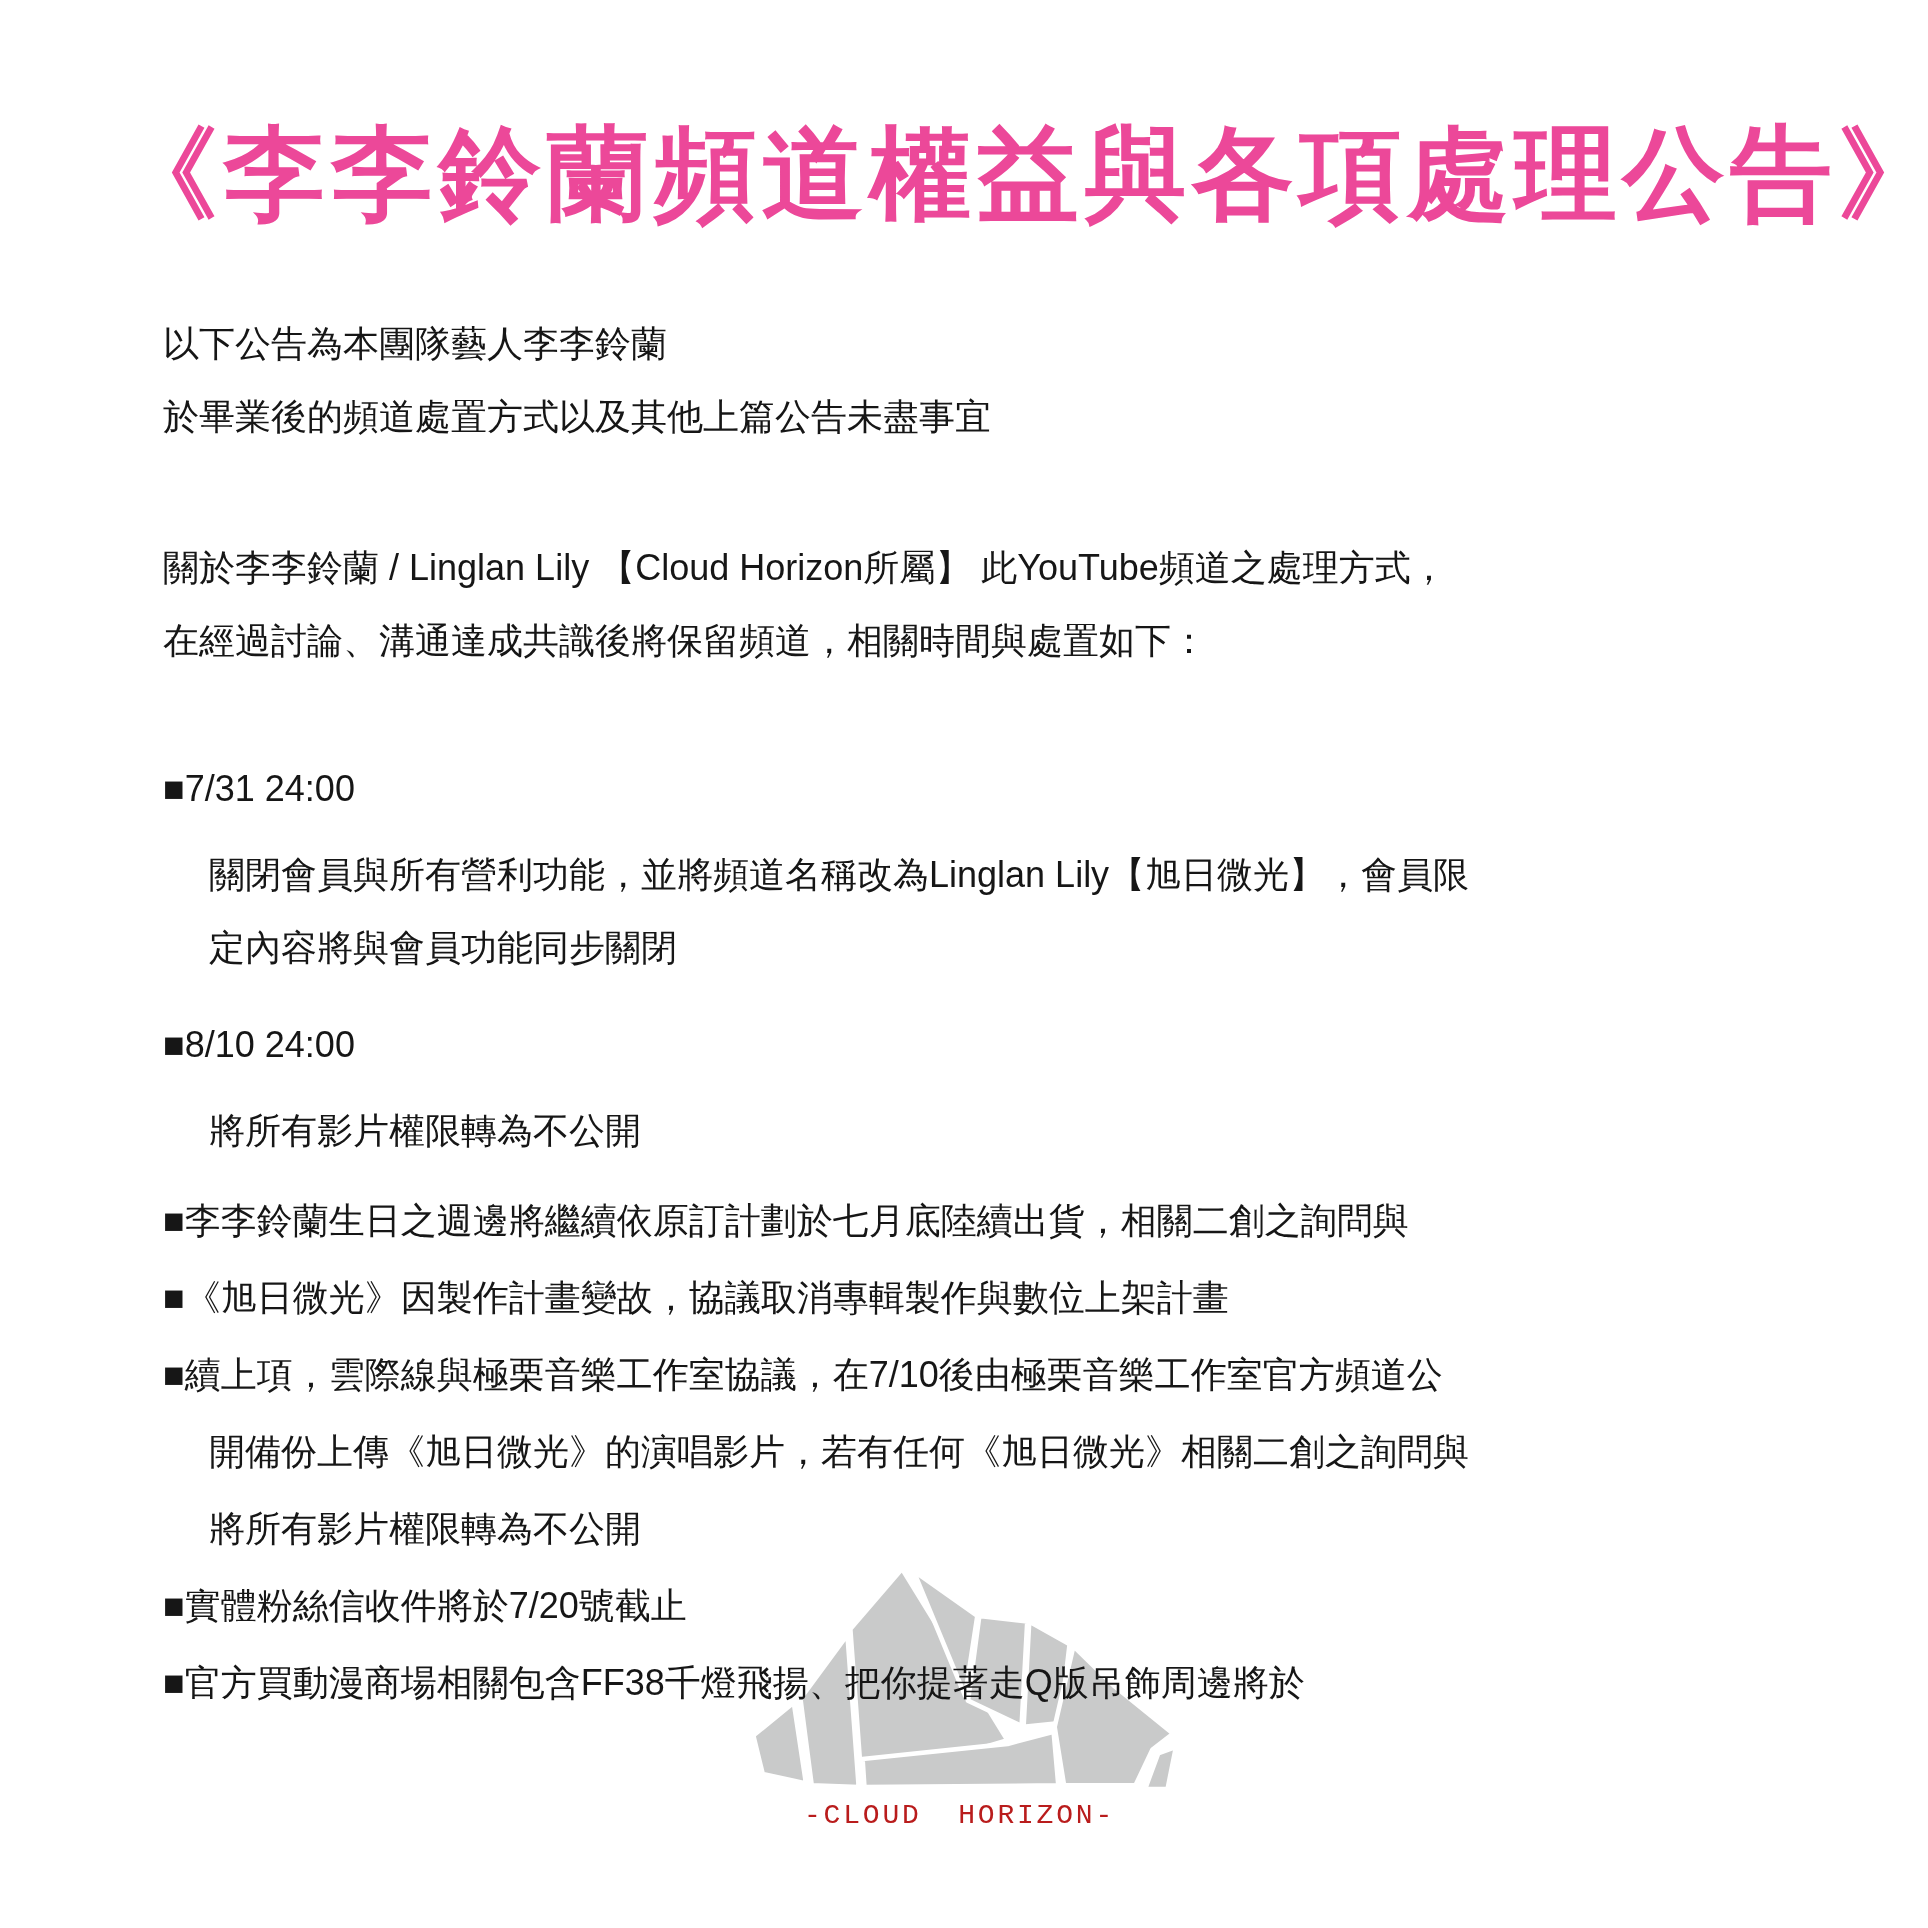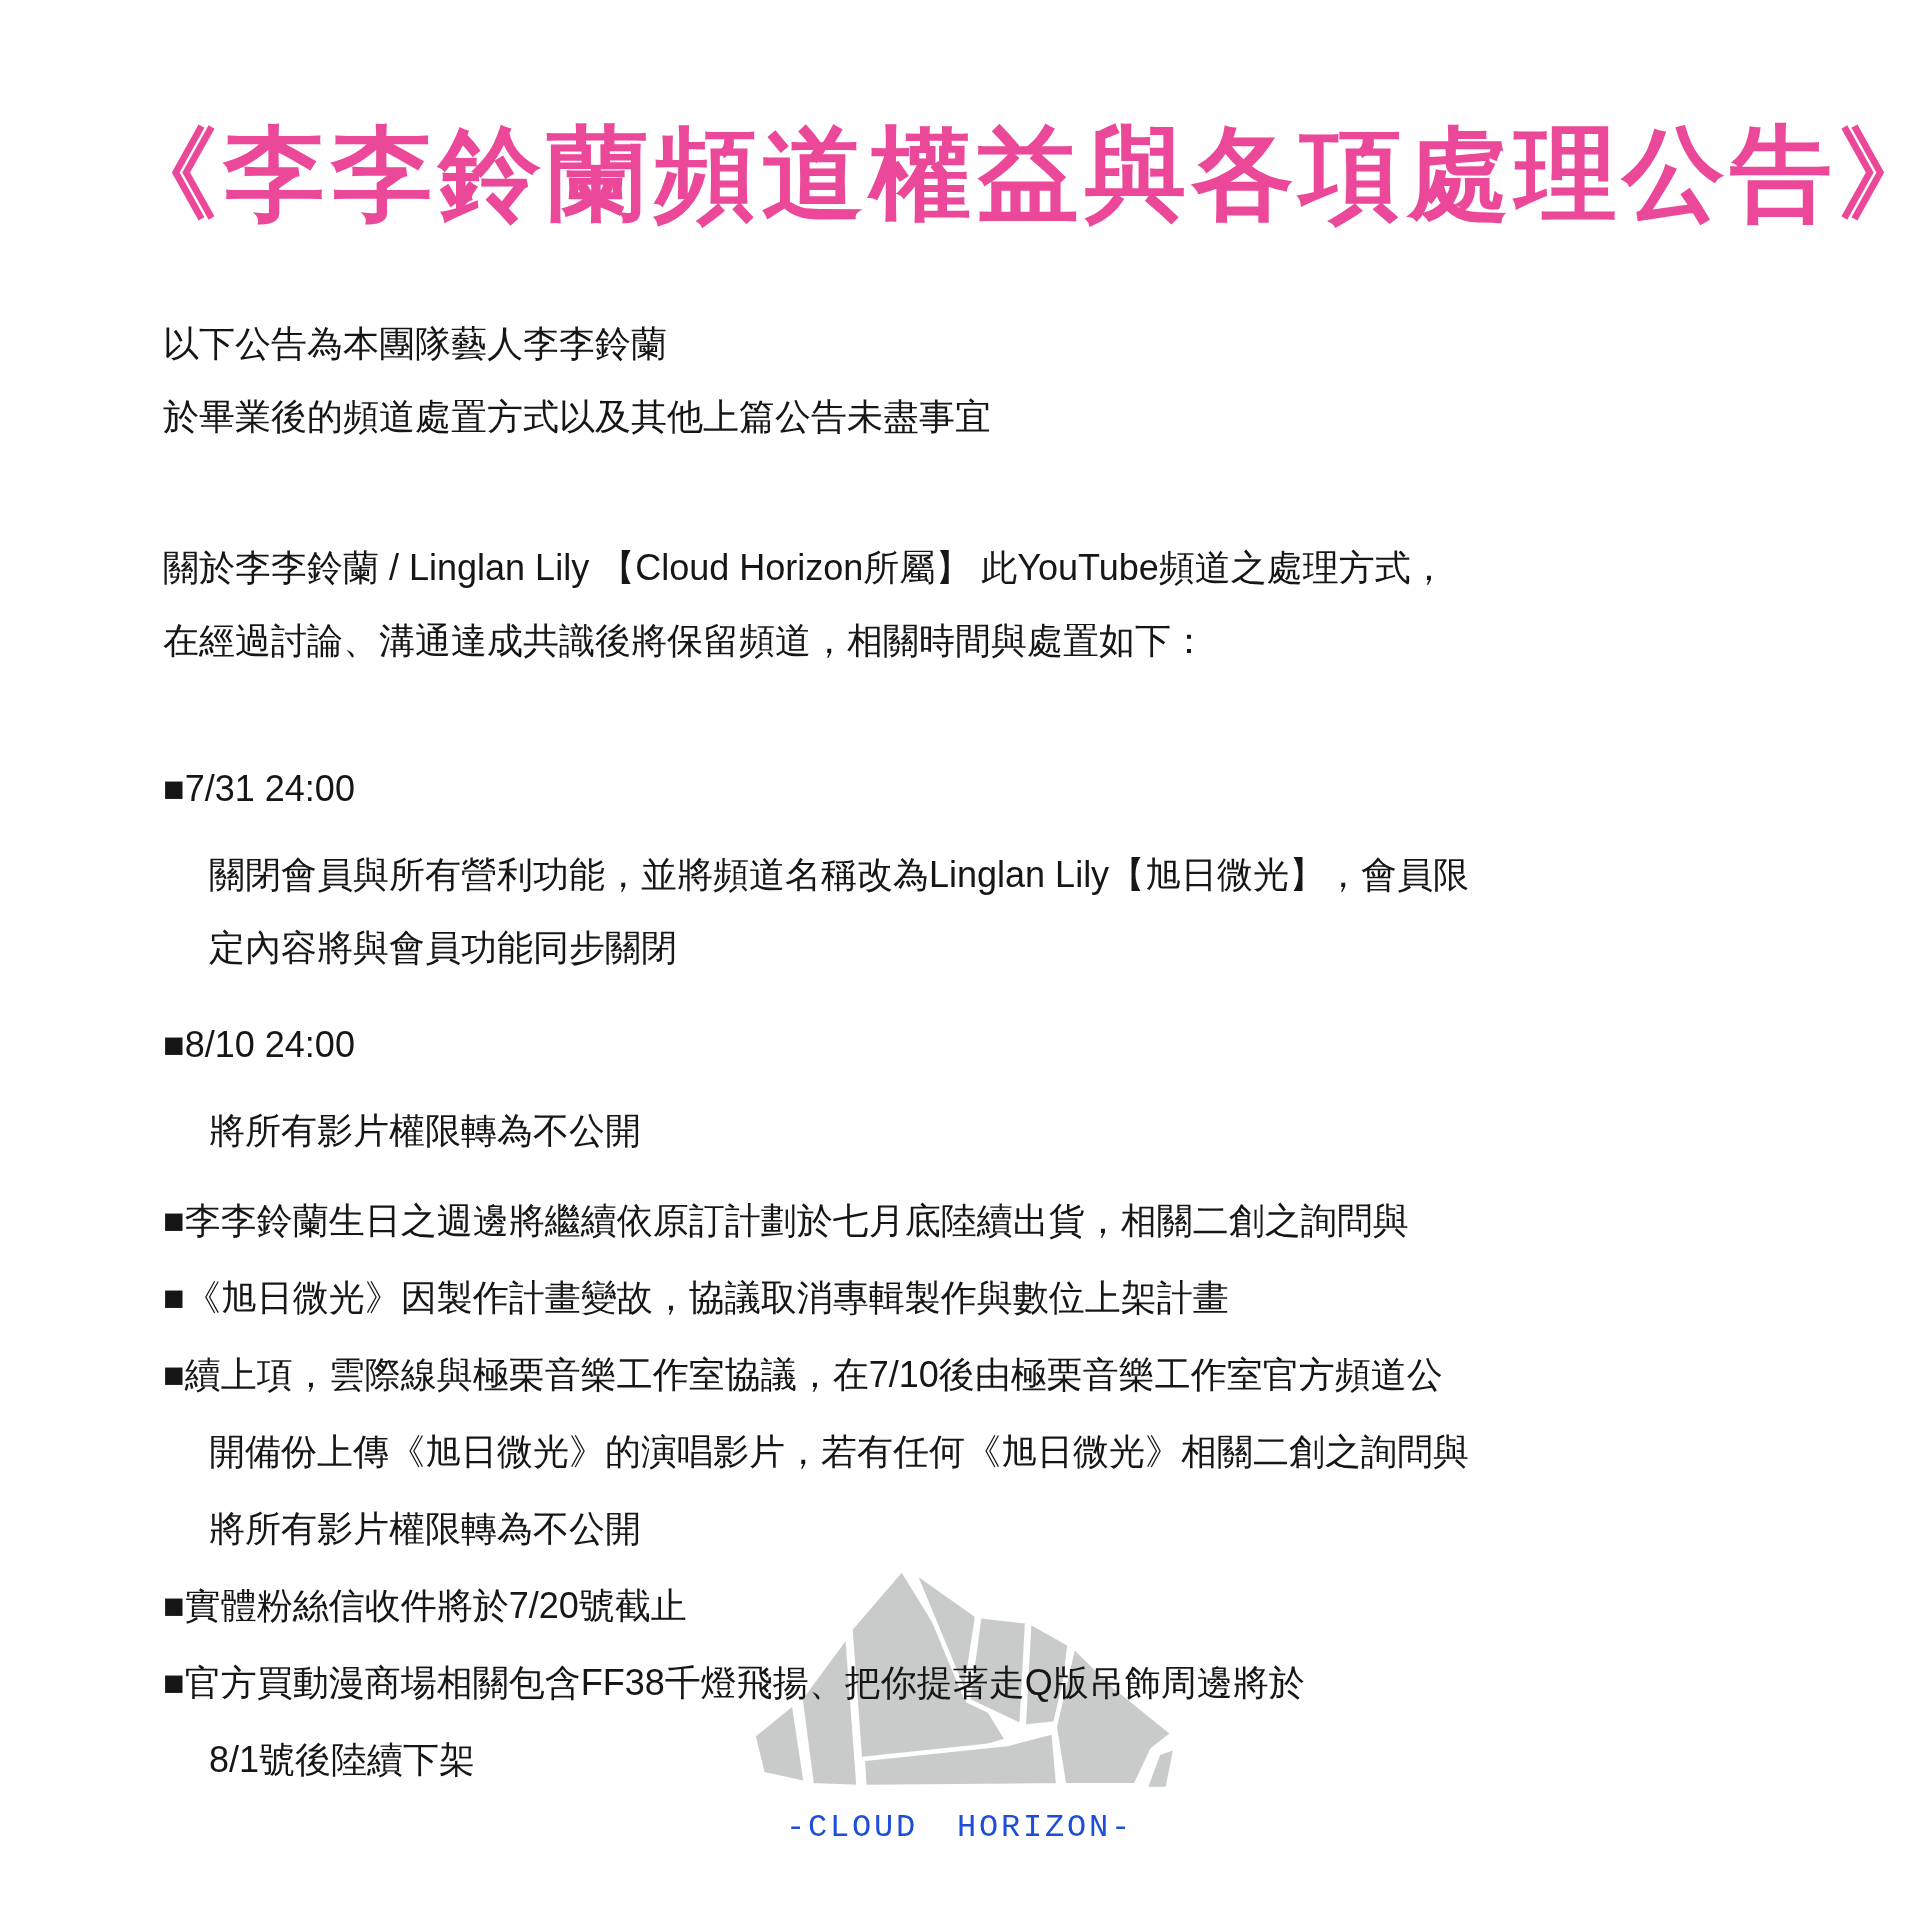--- a/index.html
+++ b/index.html
@@ -19,26 +19,26 @@
   .watermark {
     position: absolute;
     left: 742px; top: 1561px;
     width: 435px;
     z-index: 0;
     text-align: center;
     user-select: none;
   }
   .watermark svg { display: block; }
   .wm-caption {
-    margin-top: 14px;
+    margin-top: 5px;
     font-family: "Liberation Mono", "DejaVu Sans Mono", monospace;
-    font-size: 32px;
+    font-size: 28px;
     letter-spacing: 2.8px;
     word-spacing: 17px;
-    color: #1d4ed8;
+    color: #b91c1c;
     white-space: nowrap;
   }
 
   
   .content {
     position: relative;
     z-index: 1;
     padding: 111px 38px 0 163px;
   }
   .line { white-space: nowrap; }
@@ -118,18 +118,17 @@
     </div>
 
     <div class="bullet-list body-text">
       <div class="line">■李李鈴蘭生日之週邊將繼續依原訂計劃於七月底陸續出貨，相關二創之詢問與</div>
       <div class="line">■《旭日微光》因製作計畫變故，協議取消專輯製作與數位上架計畫</div>
       <div class="line">■續上項，雲際線與極栗音樂工作室協議，在7/10後由極栗音樂工作室官方頻道公</div>
       <div class="line indent">開備份上傳《旭日微光》的演唱影片，若有任何《旭日微光》相關二創之詢問與</div>
       <div class="line indent">將所有影片權限轉為不公開</div>
       <div class="line">■實體粉絲信收件將於7/20號截止</div>
       <div class="line">■官方買動漫商場相關包含FF38千燈飛揚、把你提著走Q版吊飾周邊將於</div>
-      <div class="line indent">8/1號後陸續下架</div>
     </div>
 
   </div>
 </div>
 
 
 </body></html>

